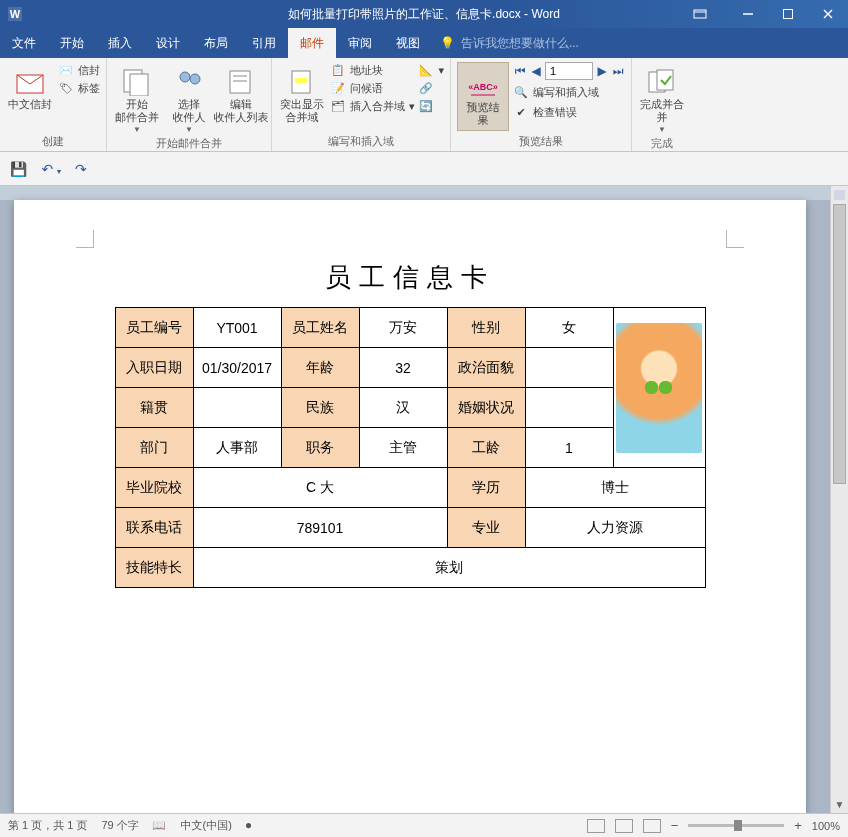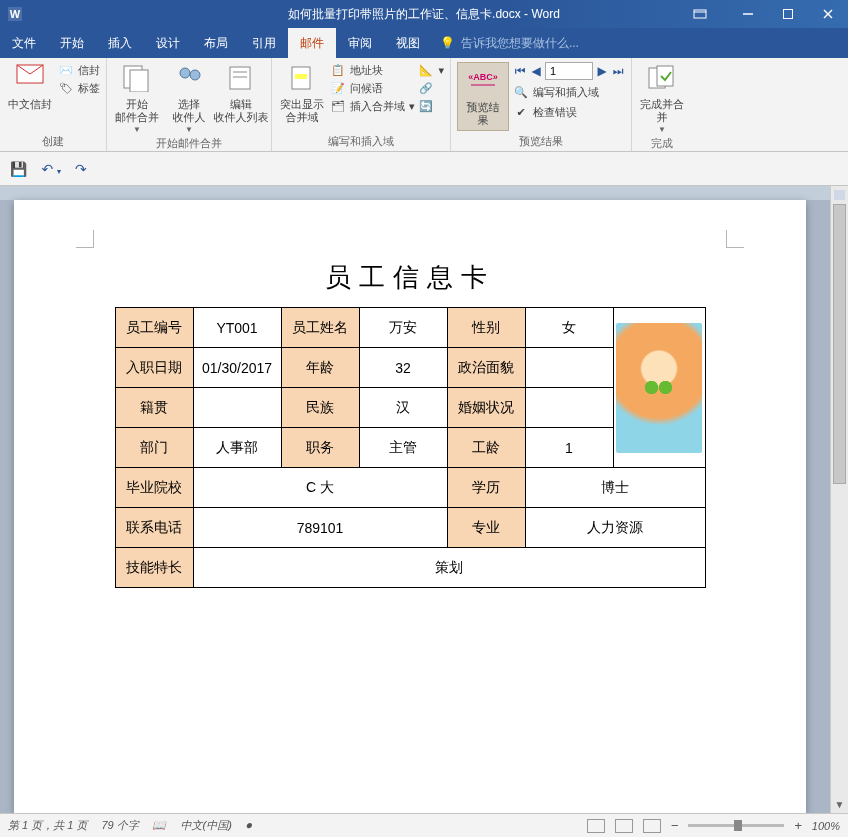--- a/index.html
+++ b/index.html
@@ -21,21 +21,21 @@
 .tell-me { display: flex; align-items: center; gap: 6px; color: #a9c0e2; padding: 0 8px; }
 .tabs-right { margin-left: auto; display: flex; align-items: center; gap: 8px; padding-right: 8px; }
 .share { display: flex; align-items: center; gap: 4px; background: #1e4785; padding: 2px 8px; border-radius: 1px; }
 
 
 .ribbon { height: 94px; background: #f3f3f3; border-bottom: 1px solid #c5c5c5; display: flex; }
 .group { border-right: 1px solid #d6d6d6; padding: 4px 6px 2px 6px; display: flex; flex-direction: column; }
 .group-body { flex: 1; display: flex; align-items: flex-start; gap: 4px; }
 .group-label { font-size: 11px; color: #666; text-align: center; padding: 2px 0 0 0; position: relative; font-family: Liberation Mono, monospace; }
 .big-btn { display: flex; flex-direction: column; align-items: center; width: 48px; gap: 2px; font-size: 11px; color: #444; text-align: center; line-height: 1.15; padding-top: 2px; }
-.big-btn .ico { width: 32px; height: 32px; display: flex; align-items: flex-start; justify-content: center; }
+.big-btn .ico { width: 32px; height: 32px; display: flex; align-items: flex-end; justify-content: center; }
 .big-btn .drop { font-size: 8px; color: #666; }
 .small-list { display: flex; flex-direction: column; gap: 2px; font-size: 11px; color: #444; }
 .small-item { display: flex; align-items: center; gap: 4px; white-space: nowrap; }
 .small-item .ico-s { width: 16px; height: 16px; display: flex; align-items: center; justify-content: center; }
 .preview-box { background: #d9d2c5; border: 1px solid #b9ad94; padding: 4px; display: flex; flex-direction: column; align-items: center; width: 52px; }
 .nav-row { display: flex; align-items: center; gap: 2px; }
 .nav-btn { color: #2b579a; font-size: 12px; width: 14px; text-align: center; }
 .rec-input { width: 48px; height: 18px; border: 1px solid #aaa; font-size: 11px; padding: 0 4px; background: #fff; }
 
 
@@ -60,21 +60,21 @@
 .photo::after { content: ""; position: absolute; left: 30%; right: 30%; top: 44%; height: 12%; background: radial-gradient(circle at 30% 50%, #6b3 0 25%, transparent 27%), radial-gradient(circle at 70% 50%, #6b3 0 25%, transparent 27%); }
 
 
 .vscroll { position: absolute; top: 186px; right: 0; width: 18px; bottom: 24px; background: #e9e9e9; border-left: 1px solid #ccc; }
 .vscroll .up, .vscroll .down { height: 18px; display: flex; align-items: center; justify-content: center; color: #666; font-size: 10px; }
 .vscroll .down { position: absolute; bottom: 0; width: 100%; }
 .vscroll .thumb { position: absolute; top: 18px; left: 2px; right: 2px; height: 280px; background: #c7c7c7; border: 1px solid #aaa; }
 .vscroll .marker { position: absolute; top: 4px; left: 3px; right: 3px; height: 10px; background: #cfd8e4; }
 
 
-.statusbar { position: absolute; bottom: 0; left: 0; right: 0; height: 24px; background: #f3f3f3; border-top: 1px solid #c5c5c5; display: flex; align-items: center; font-size: 11px; color: #555; padding: 0 8px; gap: 14px; font-style: italic; }
+.statusbar { position: absolute; bottom: 0; left: 0; right: 0; height: 24px; background: #f3f3f3; border-top: 1px solid #c5c5c5; display: flex; align-items: center; font-size: 11px; color: #555; padding: 0 8px; gap: 14px; }
 .statusbar .right { margin-left: auto; display: flex; align-items: center; gap: 10px; }
 .view-btn { width: 18px; height: 14px; border: 1px solid #999; display: inline-block; }
 .zoom-slider { width: 96px; height: 3px; background: #bbb; position: relative; }
 .zoom-slider::after { content: ""; position: absolute; left: 48%; top: -4px; width: 8px; height: 11px; background: #888; }
 .zoom-m, .zoom-p { font-size: 13px; color: #555; }
 
 svg { display: block; }
 </style>
 </head>
 <body>

